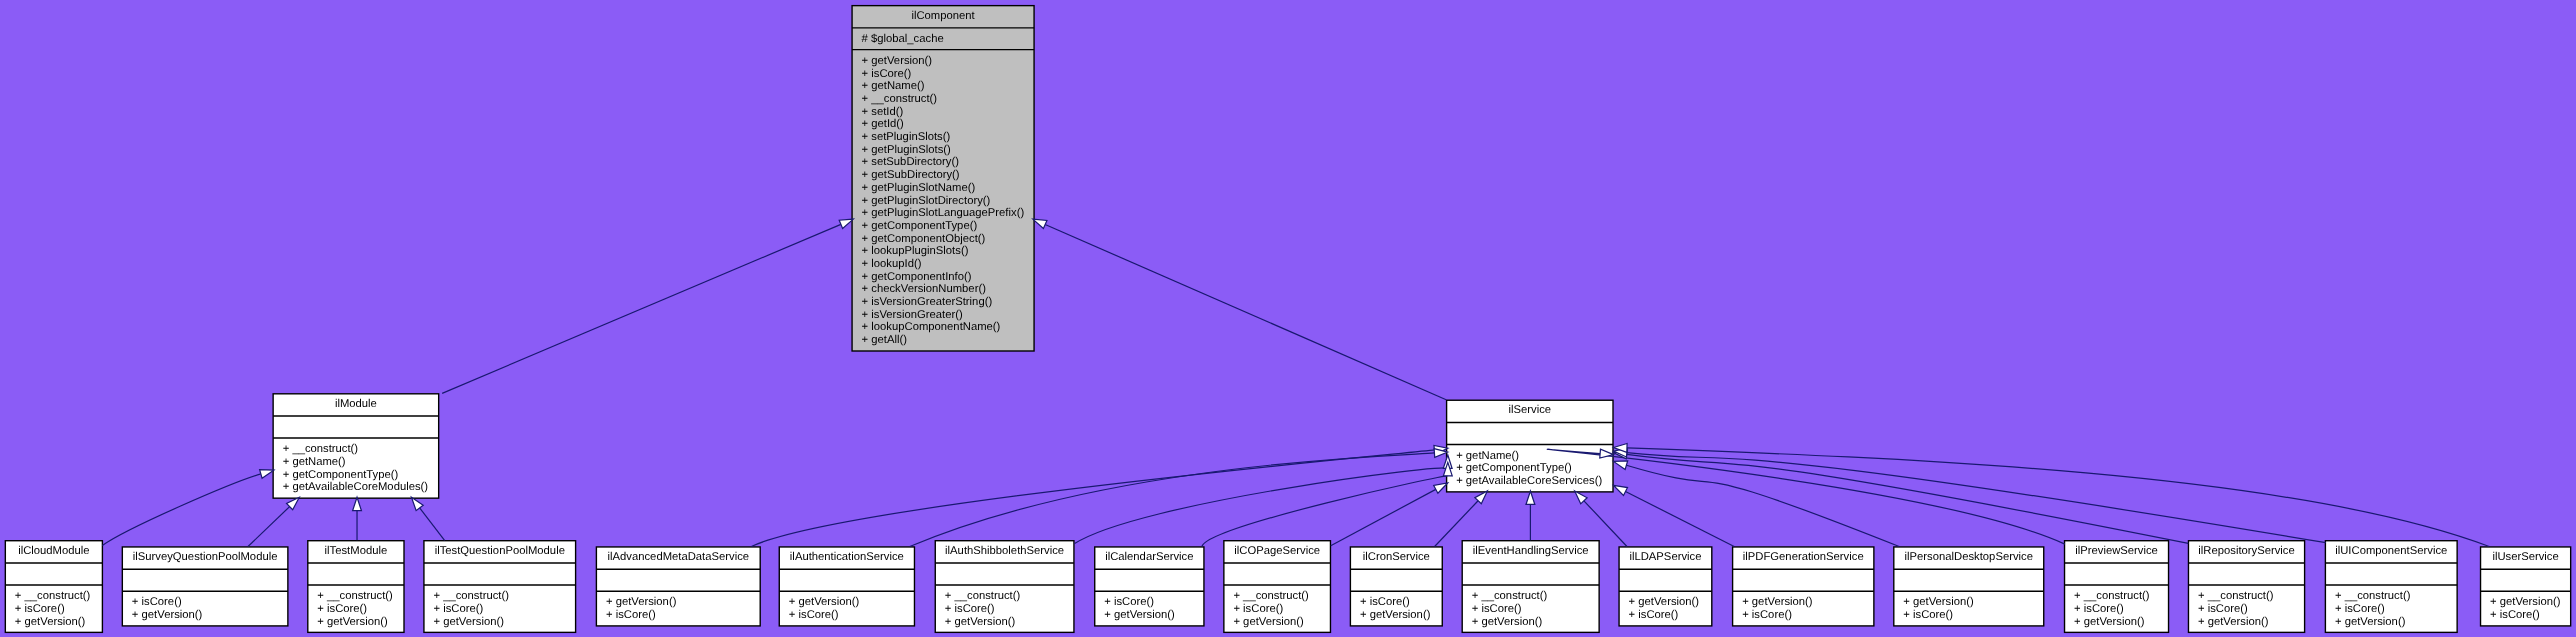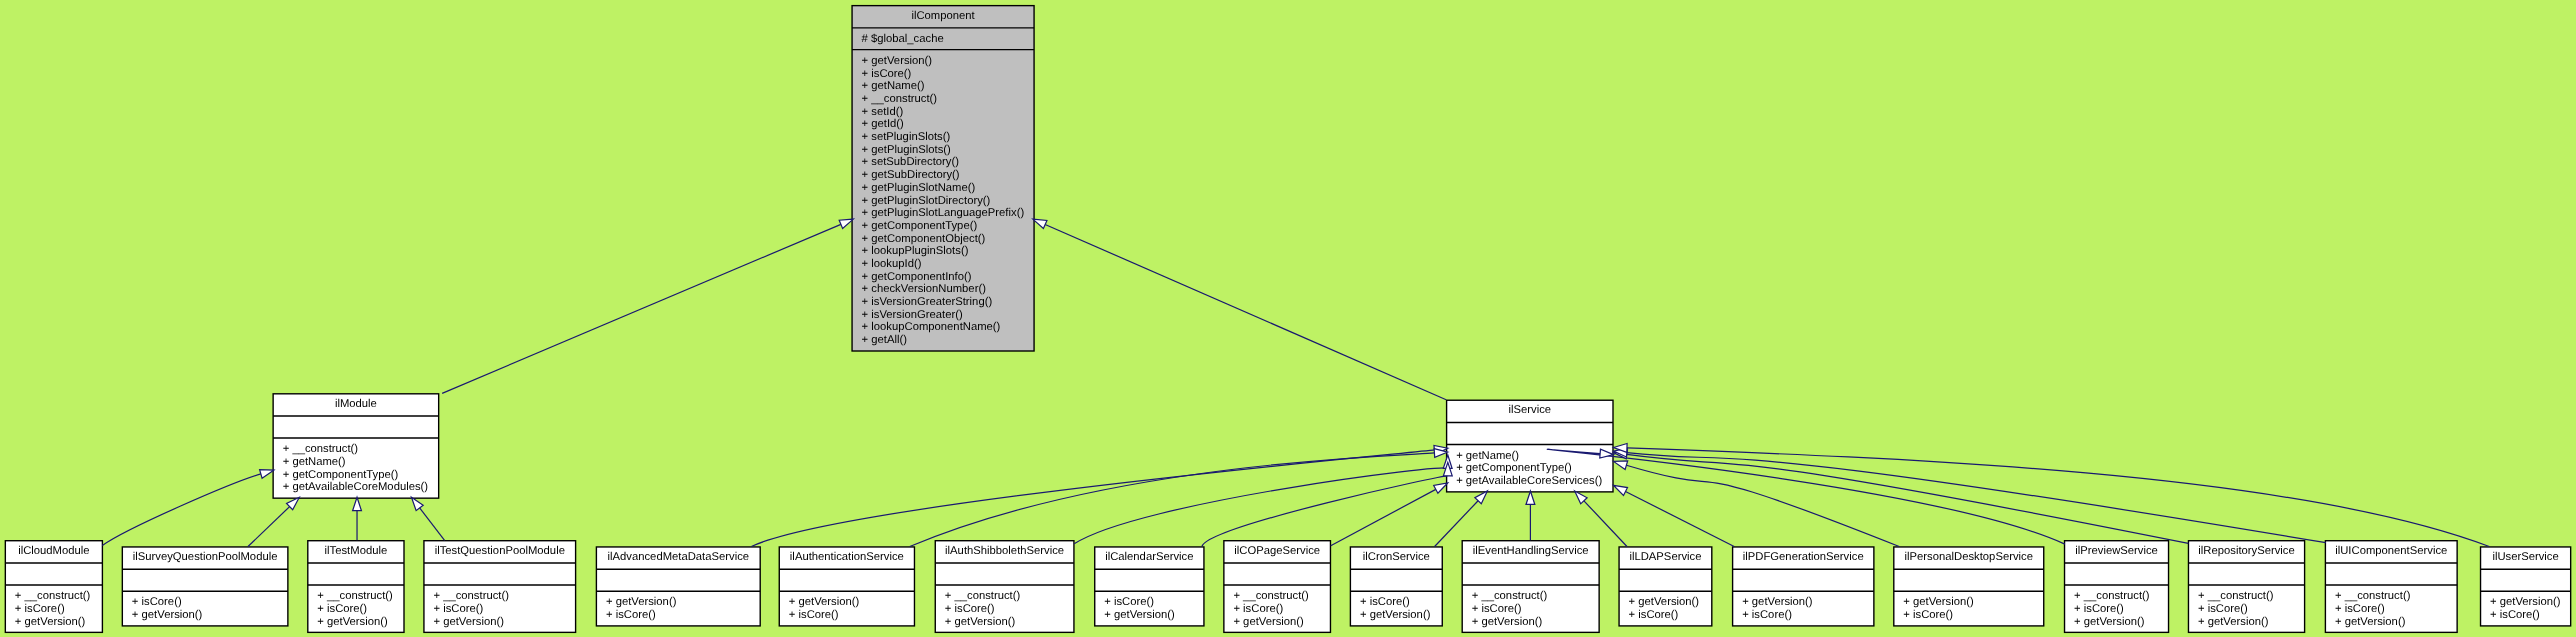--- a/index.html
+++ b/index.html
@@ -1,17 +1,17 @@
 <!DOCTYPE html>
 <html style="font-size:14px"><head>
 <meta charset="utf-8">
 <title>ilComponent Class Inheritance Diagram</title>
 <style>
   html,body{margin:0;padding:0;background:#fff;}
-  #page{position:relative;width:2576px;height:637px;background:#bef264;overflow:hidden;}
+  #page{position:relative;width:2576px;height:637px;background:#8b5cf6;overflow:hidden;}
   svg#canvas{display:block;}
   .cls-box{fill:#fff;stroke:#000;stroke-width:1.6;}
   .cls-box.hl{fill:#bfbfbf;}
   .divider{stroke:#000;stroke-width:1.6;}
   .lbl{font-family:"Liberation Sans",sans-serif;font-size:13px;fill:#000;
        text-rendering:geometricPrecision;-webkit-font-smoothing:antialiased;}
   .edge{fill:none;stroke:#191970;stroke-width:1.4;}
   .arrow{fill:#fff;stroke:#191970;stroke-width:1.4;stroke-linejoin:miter;}
 </style>
 </head>

